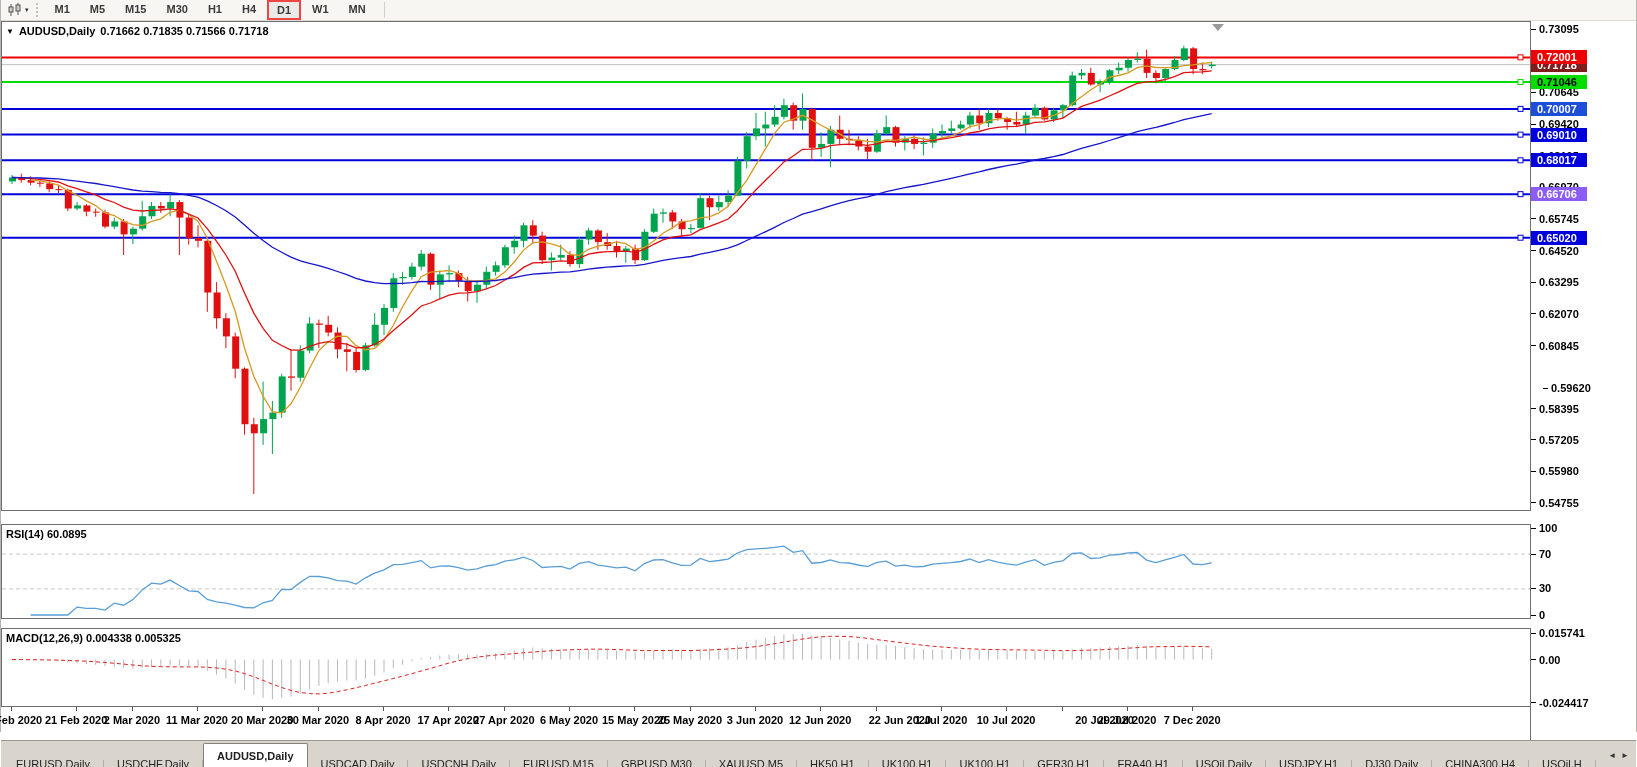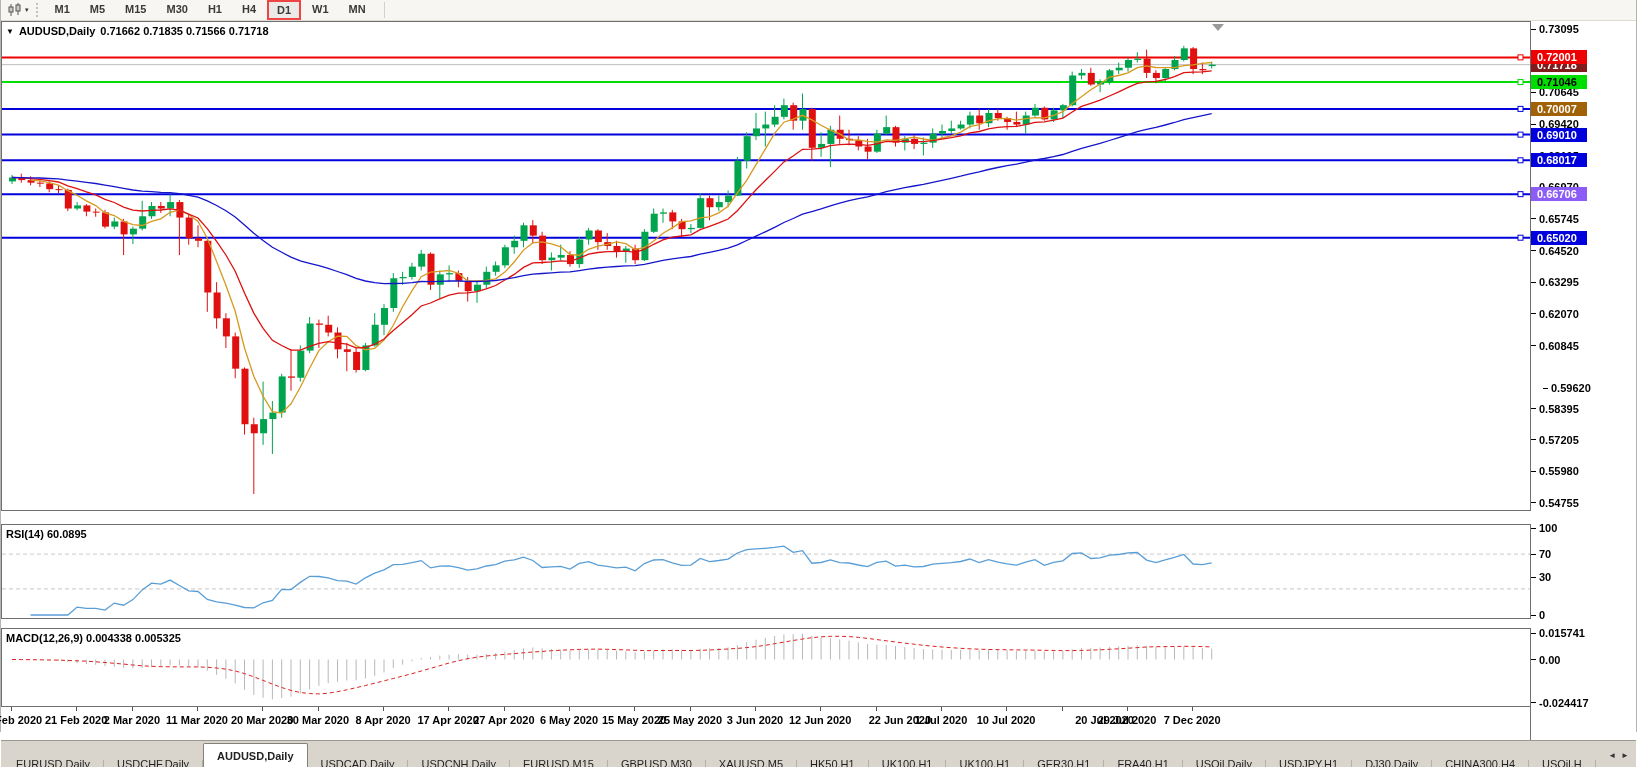--- a/index.html
+++ b/index.html
@@ -375,21 +375,21 @@
         <div class="tick" style="top: 292.922px;"><i></i>0.62070</div>
         <div class="tick" style="top: 324.568px;"><i></i>0.60845</div>
         <div class="tick" style="top: 367px; margin-left: 12px;"><i></i>0.59620</div>
         <div class="tick" style="top: 387.861px;"><i></i>0.58395</div>
         <div class="tick" style="top: 418.603px;"><i></i>0.57205</div>
         <div class="tick" style="top: 450.249px;"><i></i>0.55980</div>
         <div class="tick" style="top: 481.896px;"><i></i>0.54755</div>
         <div class="badge" style="top: 43.6774px; background: #7f1d1d; color: rgb(255, 255, 255);">0.71718</div>
         <div class="badge" style="top: 36.3664px; background: rgb(238, 0, 0); color: rgb(255, 255, 255);">0.72001</div>
         <div class="badge" style="top: 61.0377px; background: rgb(0, 221, 0); color: rgb(0, 0, 0);">0.71046</div>
-        <div class="badge" style="top: 87.879px; background: #a16207; color: rgb(255, 255, 255);">0.70007</div>
+        <div class="badge" style="top: 87.879px; background: #1d4ed8; color: rgb(255, 255, 255);">0.70007</div>
         <div class="badge" style="top: 113.635px; background: rgb(0, 0, 221); color: rgb(255, 255, 255);">0.69010</div>
         <div class="badge" style="top: 139.288px; background: rgb(0, 0, 221); color: rgb(255, 255, 255);">0.68017</div>
         <div class="badge" style="top: 173.156px; background: #8b5cf6; color: rgb(255, 255, 255);">0.66706</div>
         <div class="badge" style="top: 216.712px; background: rgb(0, 0, 221); color: rgb(255, 255, 255);">0.65020</div>
       </div>
   </div>
 
   <div class="splitter"></div>
 
   <div class="pane">
@@ -399,21 +399,21 @@
       </div>
       <svg id="rsi-svg" width="1528" height="93">
           <line x1="0" y1="29.099999999999998" x2="1528" y2="29.099999999999998" stroke="#c8c8c8" stroke-width="1" stroke-dasharray="4 3"></line>
           <line x1="0" y1="63.9" x2="1528" y2="63.9" stroke="#c8c8c8" stroke-width="1" stroke-dasharray="4 3"></line>
           <polyline points="28.6,90.0 37.9,90.0 47.2,90.0 56.5,90.0 65.8,90.0 75.1,82.1 84.4,83.3 93.7,83.4 103.0,85.1 112.3,78.1 121.6,80.2 130.9,74.6 140.2,64.9 149.5,58.2 158.8,59.1 168.1,55.1 177.4,60.5 186.7,65.9 196.0,66.5 205.3,74.5 214.6,76.9 223.9,78.2 233.2,80.2 242.5,82.5 251.8,82.8 261.1,77.8 270.4,75.5 279.7,64.4 289.0,64.6 298.3,57.4 307.6,51.3 316.9,51.5 326.2,52.9 335.5,55.7 344.8,56.2 354.1,59.1 363.4,52.8 372.7,48.2 382.0,44.8 391.3,39.6 400.6,39.4 409.9,37.7 419.2,35.6 428.5,42.9 437.8,41.1 447.1,40.8 456.4,42.7 465.7,45.2 475.0,43.8 484.3,41.0 493.6,39.6 502.9,36.1 512.2,34.9 521.5,32.2 530.8,35.5 540.1,42.5 549.4,41.9 558.7,41.3 568.0,44.0 577.3,38.4 586.6,36.6 595.9,40.1 605.2,41.3 614.5,42.8 623.8,42.2 633.1,45.8 642.4,38.6 651.7,35.0 661.0,34.7 670.3,37.8 679.6,40.4 688.9,40.1 698.2,33.5 707.5,36.6 716.8,35.5 726.1,34.1 735.4,28.0 744.7,24.7 754.0,23.8 763.3,23.3 772.6,22.4 781.9,21.1 791.2,27.3 800.5,25.6 809.8,38.2 819.1,37.5 828.4,34.9 837.7,37.6 847.0,38.0 856.3,40.0 865.6,41.6 874.9,37.4 884.2,36.1 893.5,41.1 902.8,40.2 912.1,41.9 921.4,41.5 930.7,39.1 940.0,38.4 949.3,37.6 958.6,36.5 967.9,34.0 977.2,37.6 986.5,34.7 995.8,37.1 1005.1,38.9 1014.4,40.1 1023.7,37.1 1033.0,34.7 1042.3,40.3 1051.6,37.4 1060.9,35.8 1070.2,28.5 1079.5,27.9 1088.8,33.5 1098.1,32.9 1107.4,30.1 1116.7,29.5 1126.0,27.8 1135.3,27.5 1144.6,35.1 1153.9,37.6 1163.2,34.8 1172.5,32.4 1181.8,29.5 1191.1,39.0 1200.4,39.6 1209.7,37.8" fill="none" stroke="#5a9ed6" stroke-width="1.3"></polyline>
         </svg>
     </div>
     <div class="axis" id="rsi-axis">
         <div class="tick" style="top: 4px;"><i></i>100</div>
         <div class="tick" style="top: 30.1px;"><i></i>70</div>
-        <div class="tick" style="top: 53px;"><i></i>30</div>
+        <div class="tick" style="top: 64px;"><i></i>30</div>
         <div class="tick" style="top: 91px;"><i></i>0</div>
       </div>
   </div>
 
   <div class="splitter"></div>
 
   <div class="pane">
     <div class="plot">
       <div class="pane-header">
         <span>MACD(12,26,9) 0.004338 0.005325</span>

